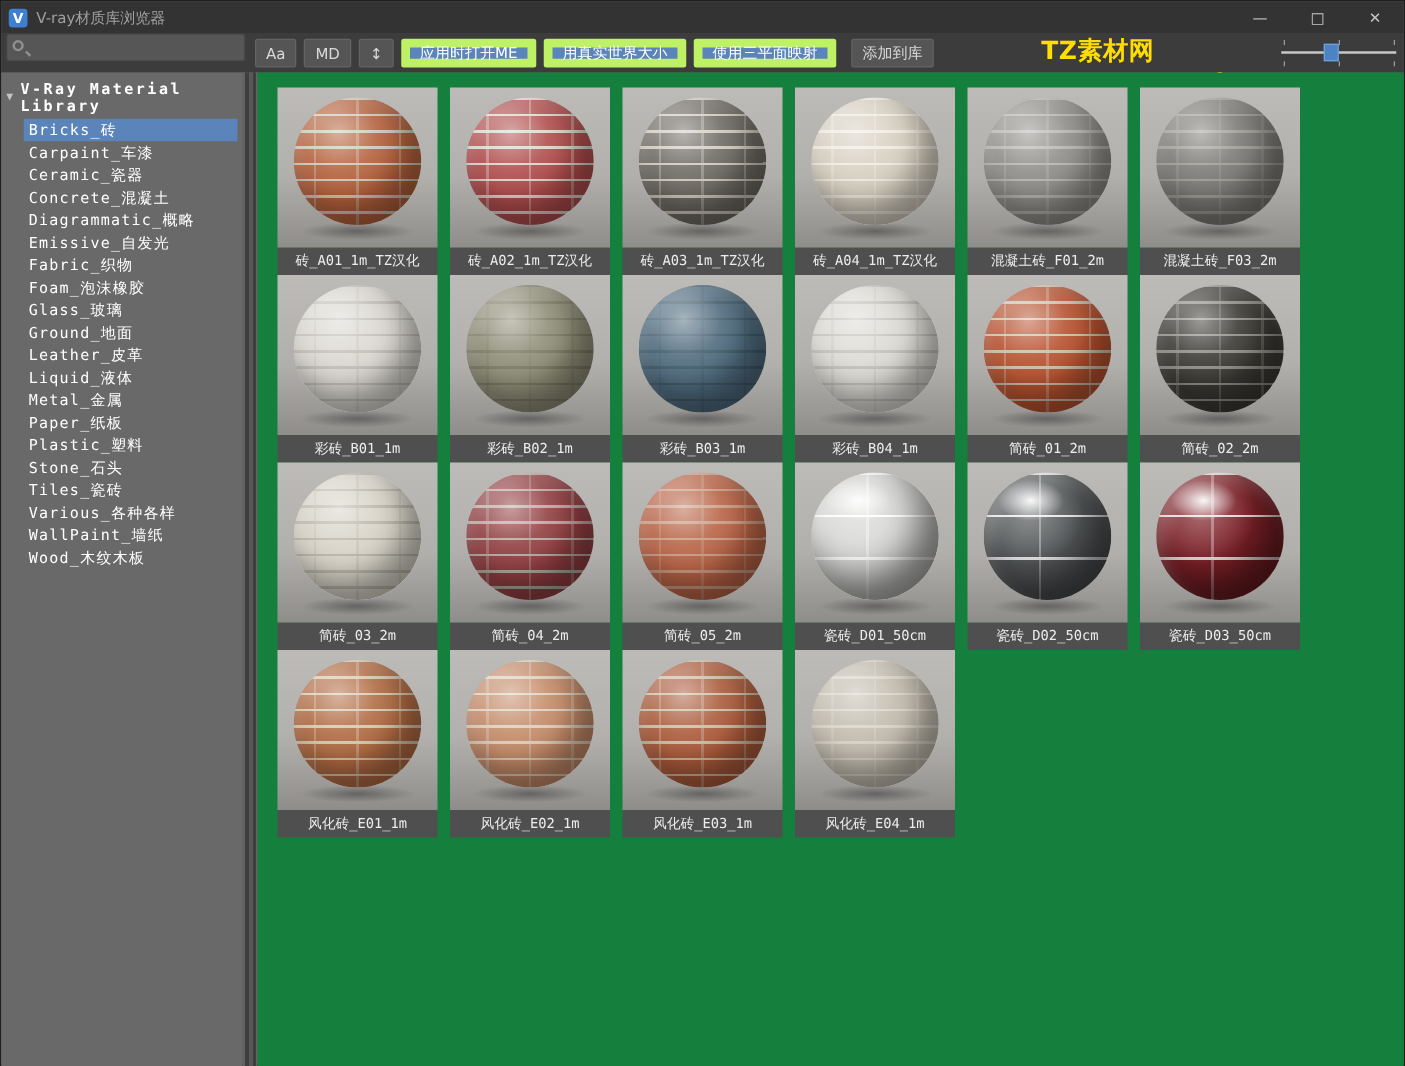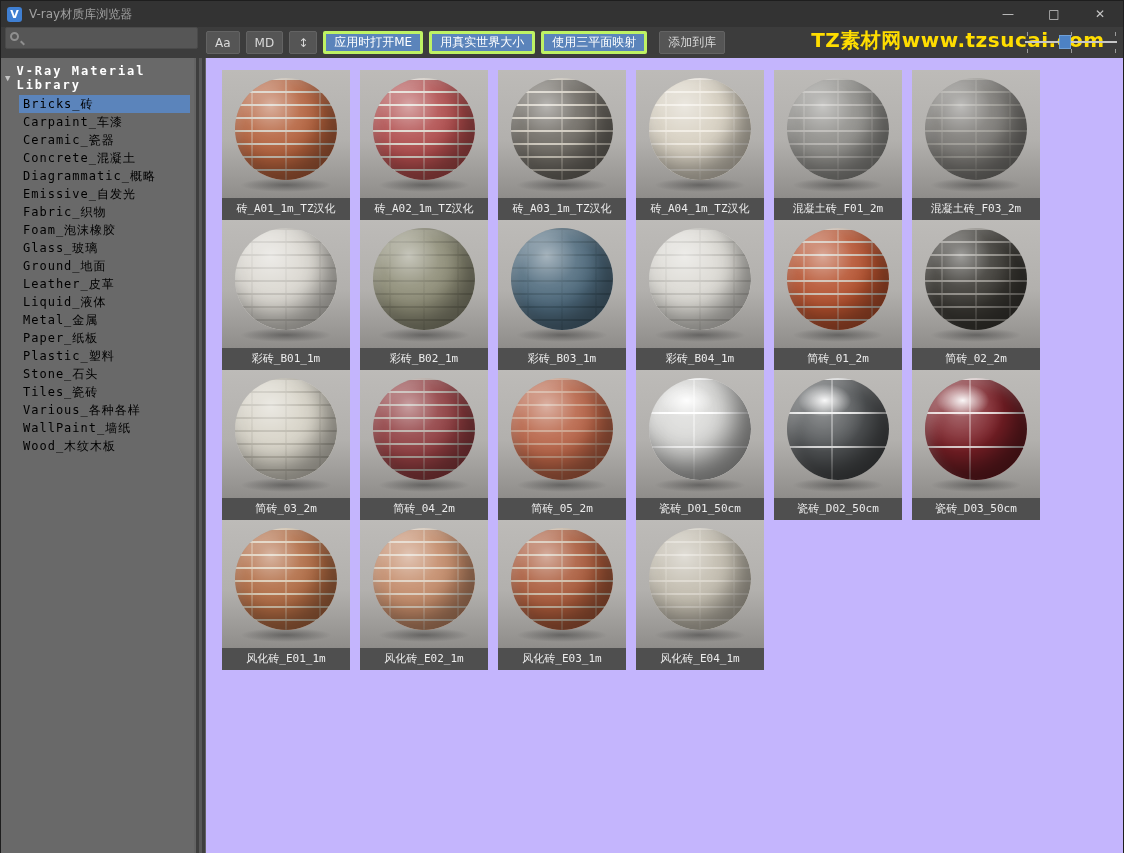--- a/index.html
+++ b/index.html
@@ -26,46 +26,46 @@
                background:#565656; border:1px solid #4a4a4a; border-radius:2px; }
   .search-glyph { position:absolute; left:4px; top:4px; width:9px; height:9px;
                   border:2px solid #8f8f8f; border-radius:50%; }
   .search-glyph::after { content:""; position:absolute; left:8px; top:8px; width:5px;
                   height:2px; background:#8f8f8f; transform:rotate(45deg); }
   .tb-buttons { display:flex; align-items:center; gap:6px; margin-left:8px; }
   .tb-btn { height:23px; padding:0 8px; font-size:12px; border-radius:2px;
             display:flex; align-items:center; justify-content:center; cursor:default;
             font-family:"DejaVu Sans",sans-serif; white-space:nowrap; }
   .tb-btn.gray { background:#555555; border:1px solid #636363; color:#d9d9d9; }
-  .tb-btn.blue { background:#5b84bb; border:3px solid #bef264; color:#ffffff; }
+  .tb-btn.blue { background:#5b84bb; border:7px solid #bef264; color:#ffffff; }
   .tb-btn.gap-before { margin-left:6px; }
   .watermark { margin-left:86px; font-size:20px; font-weight:700; color:#ffdd00;
                letter-spacing:0.5px; }
   .zoom-slider { position:absolute; right:6px; top:6px; width:92px; height:19px; }
   .slider-track { position:absolute; left:0; right:0; top:8px; height:2px; background:#c7c7c7; }
   .slider-handle { position:absolute; top:2px; left:37%; width:12px; height:14px;
                    background:#4d82c4; border:1px solid #6fa0d8; }
   .slider-tick { position:absolute; width:1px; height:4px; background:#9a9a9a; }
   .tick-top { top:-1px; } .tick-bottom { bottom:-1px; }
   .t0 { left:2%; } .t1 { left:50%; } .t2 { left:98%; }
 
   
   .content { position:absolute; left:0; top:57px; width:100%; height:796px; display:flex; }
   .sidebar { width:193px; height:100%; background:#696969; padding-top:4px;
              font-family:"DejaVu Sans Mono", monospace; }
   .tree-header { display:flex; align-items:center; color:#ffffff; font-weight:700;
                  font-size:12px; letter-spacing:2px; padding:2px 0 3px 4px; }
   .tree-arrow { color:#c4c4c4; font-size:9px; margin-right:4px; }
   .tree-list { list-style:none; }
   .tree-item { height:18px; line-height:18px; padding-left:22px; font-size:12px;
-               color:#000000; letter-spacing:1px; white-space:nowrap; cursor:default; }
+               color:#ffffff; letter-spacing:1px; white-space:nowrap; cursor:default; }
   .tree-item.selected { background:#5b84bb; margin-right:4px; margin-left:18px; padding-left:4px; }
   .splitter { width:12px; height:100%;
               background:linear-gradient(90deg,#636363 0 2px,#3e3e3e 2px 5px,#585858 5px 8px,#3e3e3e 8px 11px,#636363 11px); }
-  .main { flex:1; height:100%; background:#c4b5fd; position:relative; overflow:hidden; }
+  .main { flex:1; height:100%; background:#15803d; position:relative; overflow:hidden; }
 
   
   .grid { position:absolute; left:16px; top:12px; display:grid;
           grid-template-columns:repeat(6,128px); gap:0 10px; }
   .tile { width:128px; }
   .preview { position:relative; width:128px; height:128px; overflow:hidden;
              background:linear-gradient(180deg,#bdbbb8 0%,#b2b0ad 55%,#8f8d8a 100%); }
   .ground-shadow { position:absolute; left:18px; bottom:6px; width:92px; height:14px;
              background:radial-gradient(ellipse at center, rgba(40,40,40,.45), rgba(40,40,40,0) 70%); }
   .sphere { position:absolute; left:13px; top:8px; width:102px; height:102px; border-radius:50%;

